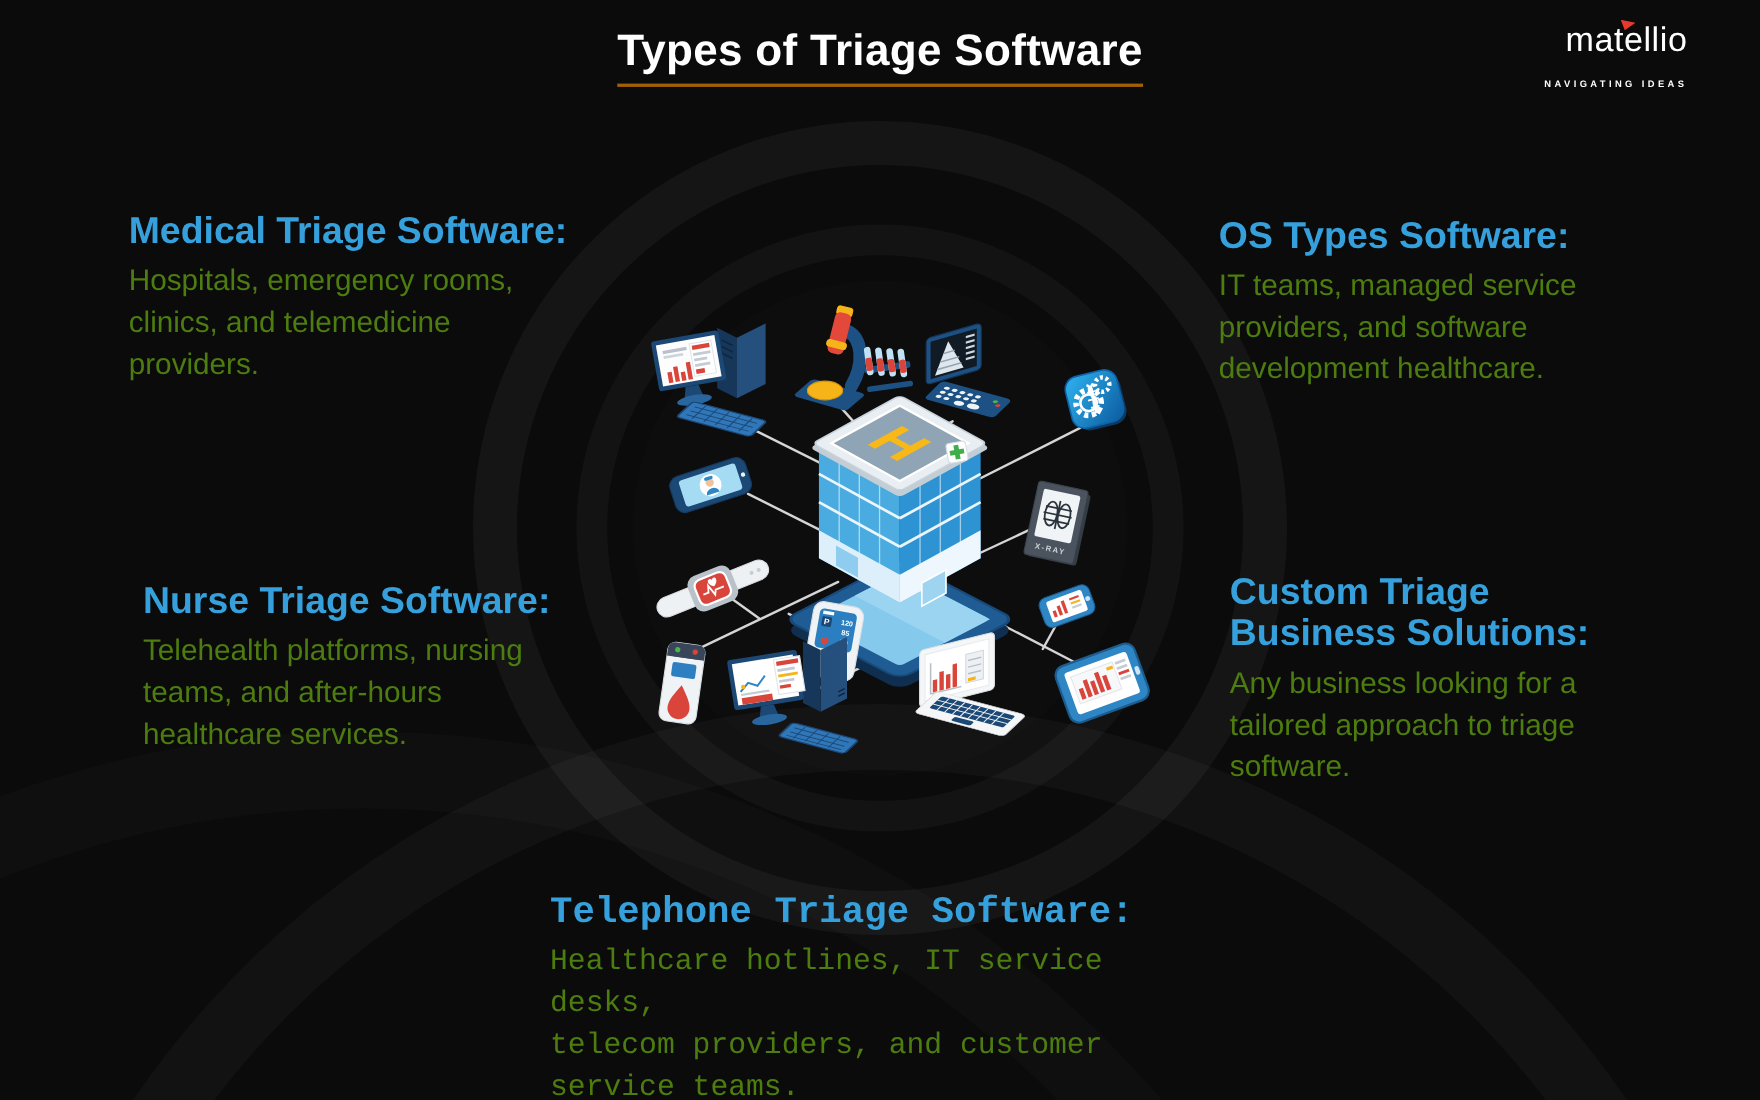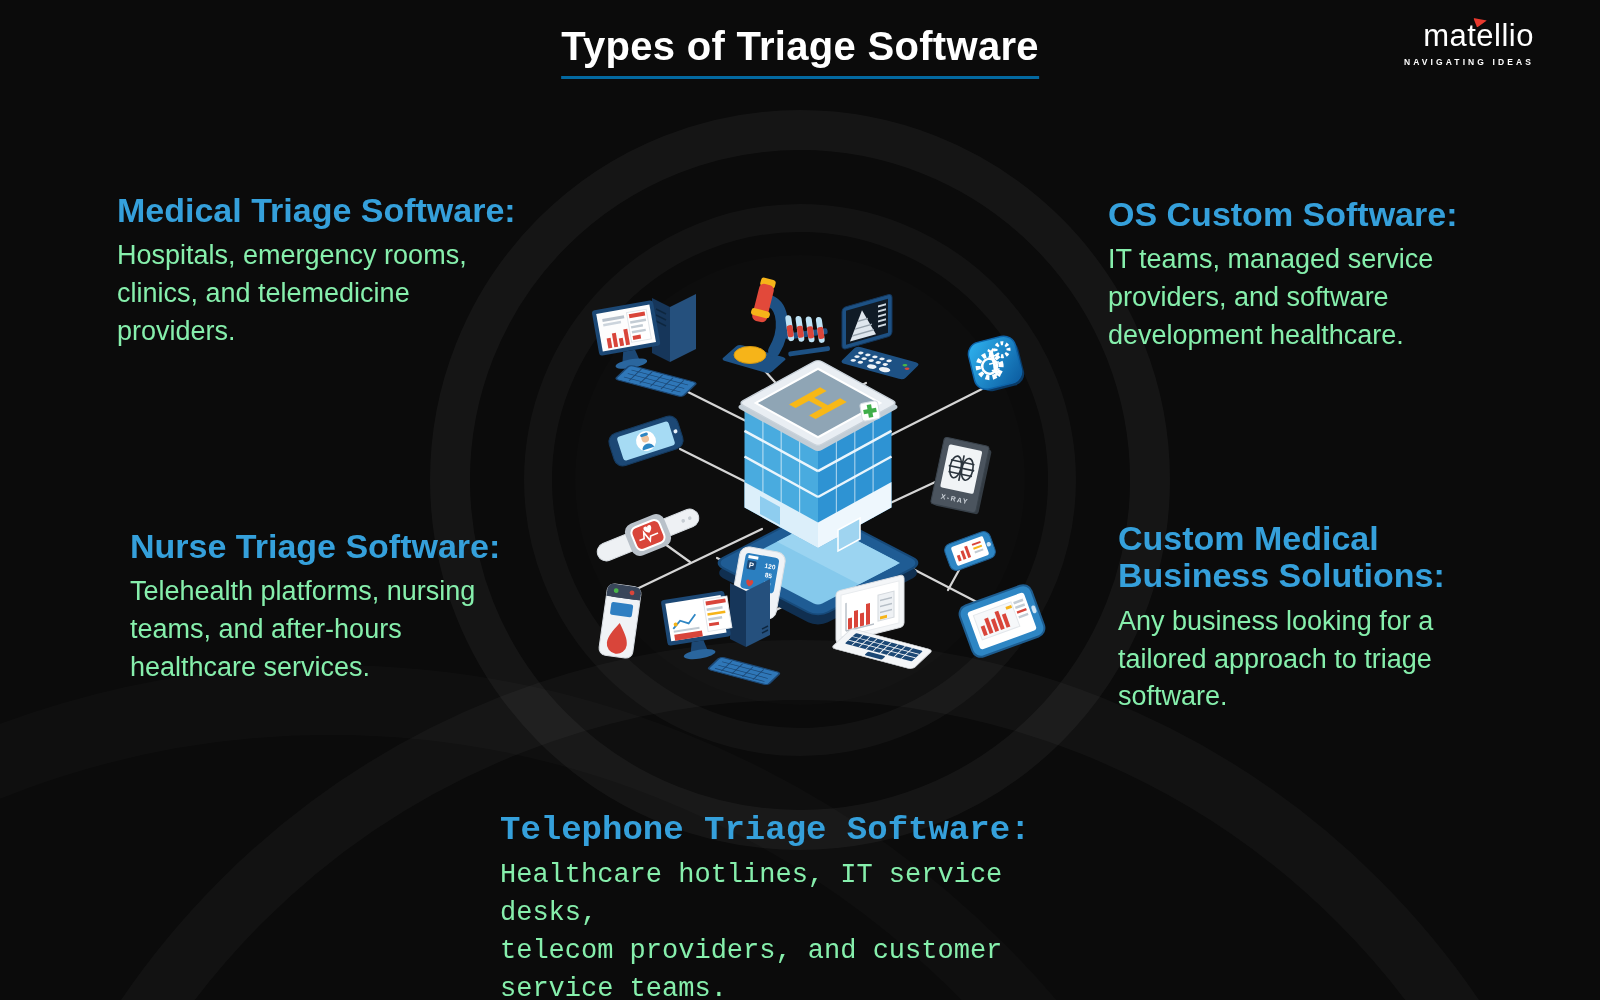--- a/index.html
+++ b/index.html
@@ -1,31 +1,31 @@
 <!DOCTYPE html>
 <html><head>
 <meta charset="utf-8">
 <style>
   html,body{margin:0;padding:0;background:#000;}
   .stage{position:relative;width:1600px;height:1000px;background:#0b0b0b;overflow:hidden;
          font-family:"Liberation Sans",sans-serif;color:#fafafa;}
   .bg-rings{position:absolute;left:0;top:0;}
   .title{position:absolute;left:50%;top:24px;transform:translateX(-50%);margin:0;
          font-size:40px;font-weight:700;letter-spacing:.3px;color:#ffffff;
-         border-bottom:3px solid #0369a1;padding-bottom:7px;white-space:nowrap;}
+         border-bottom:3px solid #a16207;padding-bottom:7px;white-space:nowrap;}
   .logo{position:absolute;top:20px;right:66px;text-align:right;}
   .brand-row{position:relative;display:inline-block;line-height:1;}
   .brand{font-size:31px;font-weight:400;color:#ffffff;letter-spacing:.5px;}
   .flag{position:absolute;left:51px;top:-3px;width:13px;height:10px;background:#e8392e;
         clip-path:polygon(0 0,100% 45%,18% 100%);transform:rotate(-8deg);}
-  .tagline{font-size:8.5px;font-weight:700;color:#ffffff;letter-spacing:3.1px;margin-top:6px;}
+  .tagline{font-size:8.5px;font-weight:700;color:#ffffff;letter-spacing:3.1px;margin-top:20px;}
   .block{position:absolute;}
   .heading{margin:0 0 8px 0;font-size:34px;font-weight:700;color:#35a0db;line-height:1.1;
            white-space:pre-line;}
-  .desc{margin:0;font-size:27px;font-weight:400;color:#86efac;line-height:1.4;white-space:pre-line;}
+  .desc{margin:0;font-size:27px;font-weight:400;color:#4d7c0f;line-height:1.4;white-space:pre-line;}
   .block-medical{left:117px;top:192px;width:490px;}
   .block-os{left:1108px;top:196px;width:430px;}
   .block-nurse{left:130px;top:528px;width:470px;}
   .block-custom{left:1118px;top:520px;width:430px;}
   .block-telephone{left:500px;top:812px;width:600px;font-family:Liberation Mono, monospace;}
   .diagram{position:absolute;left:550px;top:253px;}
 </style>
 </head>
 <body>
 
@@ -50,35 +50,35 @@
   </div>
 
   <section class="block block-medical">
     <h2 class="heading">Medical Triage Software:</h2>
     <p class="desc">Hospitals, emergency rooms,
 clinics, and telemedicine
 providers.</p>
   </section>
 
   <section class="block block-os">
-    <h2 class="heading">OS Custom Software:</h2>
+    <h2 class="heading">OS Types Software:</h2>
     <p class="desc">IT teams, managed service
 providers, and software
 development healthcare.</p>
   </section>
 
   <section class="block block-nurse">
     <h2 class="heading">Nurse Triage Software:</h2>
     <p class="desc">Telehealth platforms, nursing
 teams, and after-hours
 healthcare services.</p>
   </section>
 
   <section class="block block-custom">
-    <h2 class="heading">Custom Medical
+    <h2 class="heading">Custom Triage
 Business Solutions:</h2>
     <p class="desc">Any business looking for a
 tailored approach to triage
 software.</p>
   </section>
 
   <section class="block block-telephone">
     <h2 class="heading">Telephone Triage Software:</h2>
     <p class="desc">Healthcare hotlines, IT service desks,
 telecom providers, and customer

